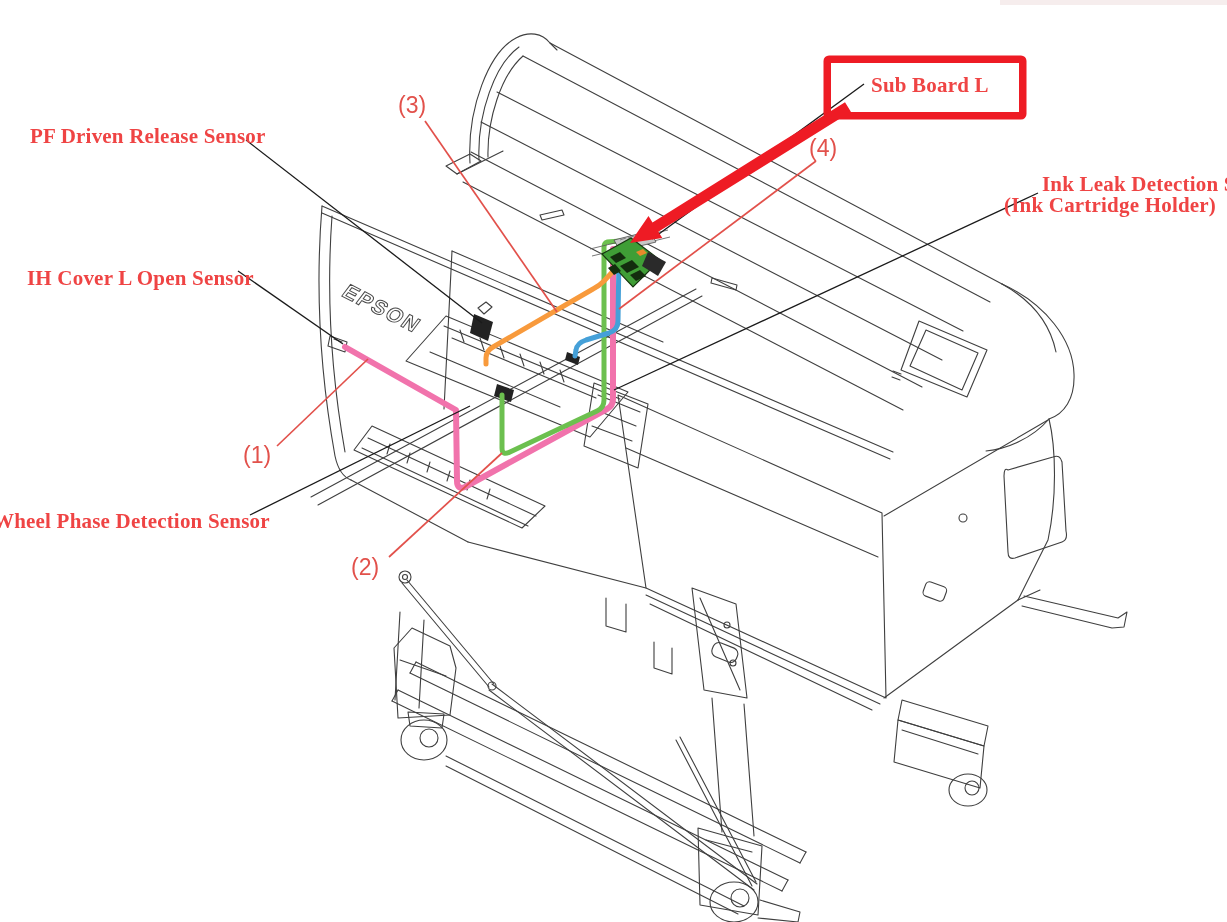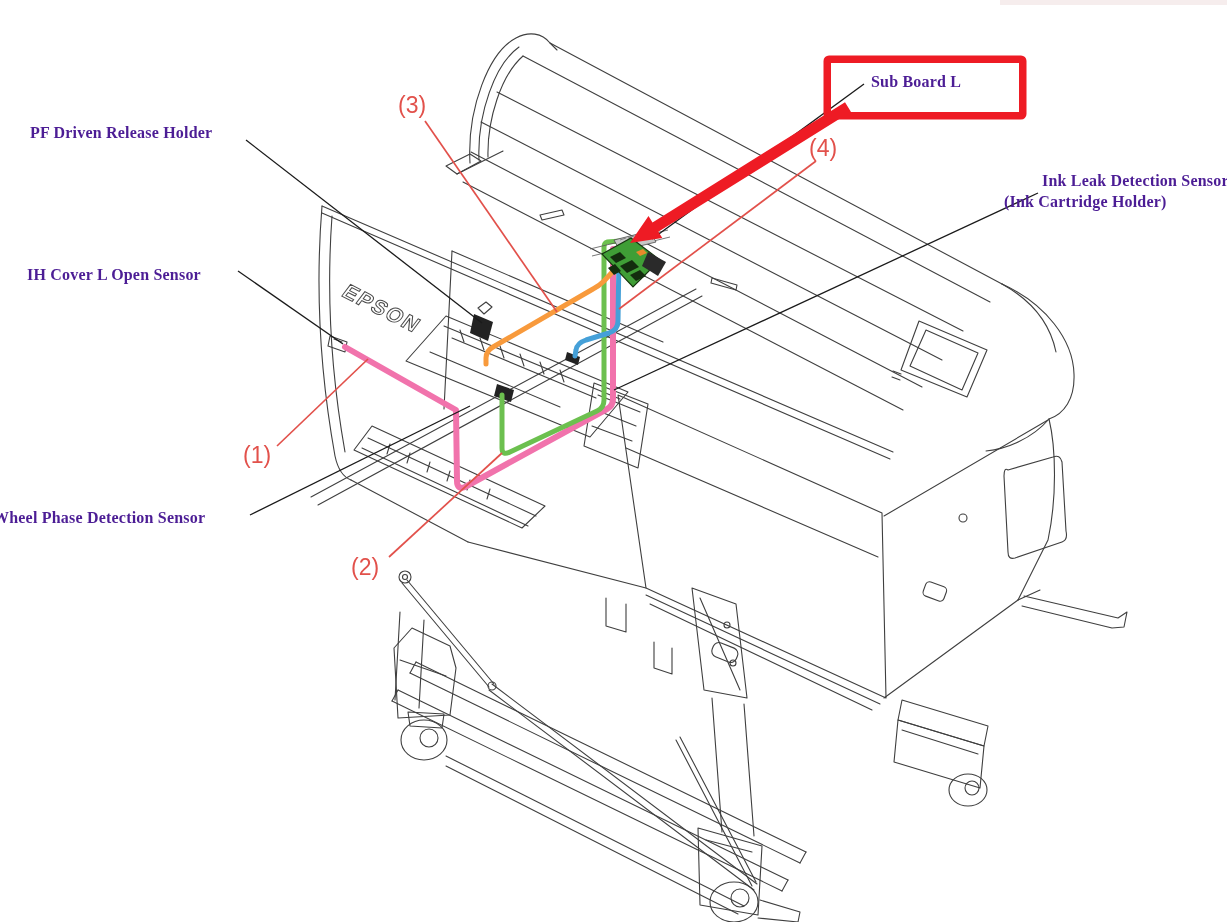--- a/index.html
+++ b/index.html
@@ -1,19 +1,19 @@
 <!DOCTYPE html>
 <html style="--pink: #F173AC; --green: #6CC04F; --blue: #45A0D8; --orange: #F89A3C; --annot-red: #EE1B24; --callout-red: #E2514B;"><head>
 <meta charset="utf-8">
 <style>
   html,body{margin:0;padding:0;background:#ffffff;}
   .stage{position:relative;width:1227px;height:922px;background:#fff;overflow:hidden;
          font-family:"Liberation Serif",serif;}
   .stage svg{position:absolute;left:0;top:0;}
-  .lbl{position:absolute;font-weight:bold;font-size:16px;color:#4c1d95;white-space:nowrap;
+  .lbl{position:absolute;font-weight:bold;font-size:21px;color:#ef4444;white-space:nowrap;
        letter-spacing:0.2px;}
   .callout{position:absolute;font-family:"Liberation Sans",sans-serif;font-size:23px;
        color:var(--callout-red,#e2514b);white-space:nowrap;}
   .redbox{position:absolute;left:826px;top:58px;width:188px;height:49px;
        border:5px solid var(--annot-red,#ee1b24);border-radius:2px;}
   .redbox .lbl{position:absolute;left:40px;top:10px;}
   .topstrip{position:absolute;left:1000px;top:0;width:227px;height:5px;background:#f6eded;}
   .epson-logo{position:absolute;left:352px;top:280px;transform:rotate(27deg) skewX(-10deg);
        transform-origin:left top;font-family:"Liberation Sans",sans-serif;
        font-weight:bold;font-size:21px;letter-spacing:2px;color:transparent;
@@ -193,21 +193,21 @@
       <line class="leader-red" x1="816" y1="161" x2="619" y2="309"></line>
       <polygon class="arrow-red" points="845,102.3 652.5,222.4 648.5,216.1 630,243 662.3,238.1 658.3,231.8 850.9,111.7"></polygon>
       <rect x="826" y="58" width="198" height="59" rx="3" fill="none" stroke="var(--annot-red,#ee1b24)" stroke-width="5"></rect>
     </g>
   </svg>
 
   <div class="topstrip"></div>
 
   <div class="epson-logo">EPSON</div>
 
-  <div class="lbl" style="left:30px;top:124px">PF Driven Release Holder</div>
+  <div class="lbl" style="left:30px;top:124px">PF Driven Release Sensor</div>
   <div class="lbl" style="left:27px;top:266px">IH Cover L Open Sensor</div>
   <div class="lbl" style="left:-7px;top:509px">Wheel Phase Detection Sensor</div>
   <div class="lbl" style="left:1042px;top:172px">Ink Leak Detection Sensor</div>
   <div class="lbl" style="left:1004px;top:193px">(Ink Cartridge Holder)</div>
 
   <div class="redbox">
     <div class="lbl">Sub Board L</div>
   </div>
 
   <div class="callout" style="left:243px;top:442px">(1)</div>

